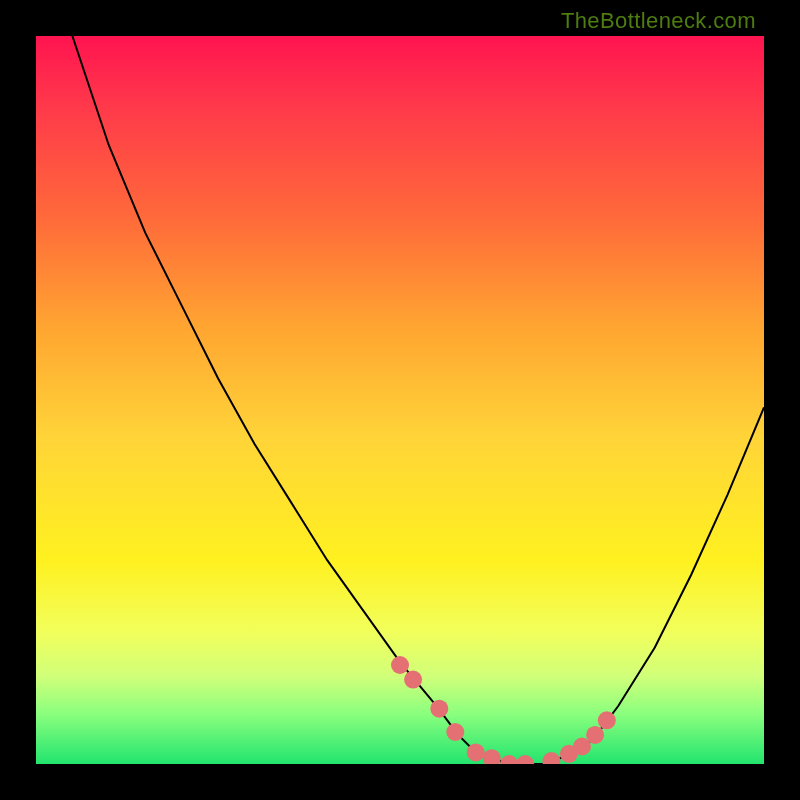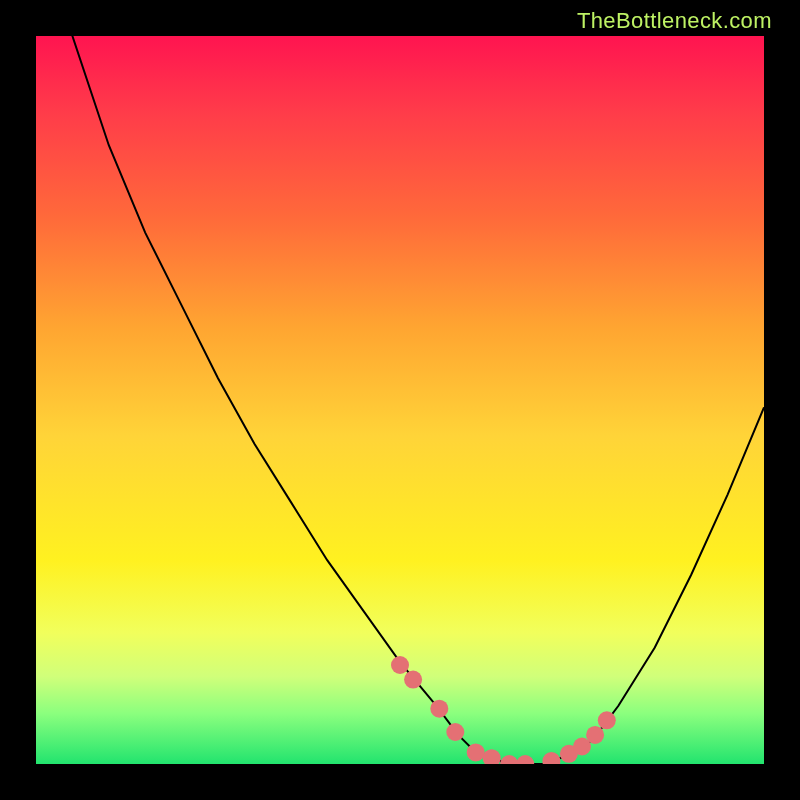--- a/index.html
+++ b/index.html
@@ -46,23 +46,23 @@
   .curve path {
     fill: none;
     stroke: #000;
     stroke-width: 2;
   }
   .dot {
     fill: #e47074;
   }
   .watermark {
     position: absolute;
-    right: 28px;
+    right: 44px;
     top: 8px;
-    color: #bef264;
+    color: #4d7c0f;
     font-size: 22px;
     letter-spacing: 0.4px;
     font-weight: 500;
   }
 </style>
 </head>
 <body>
 
 <div class="stage">
 

